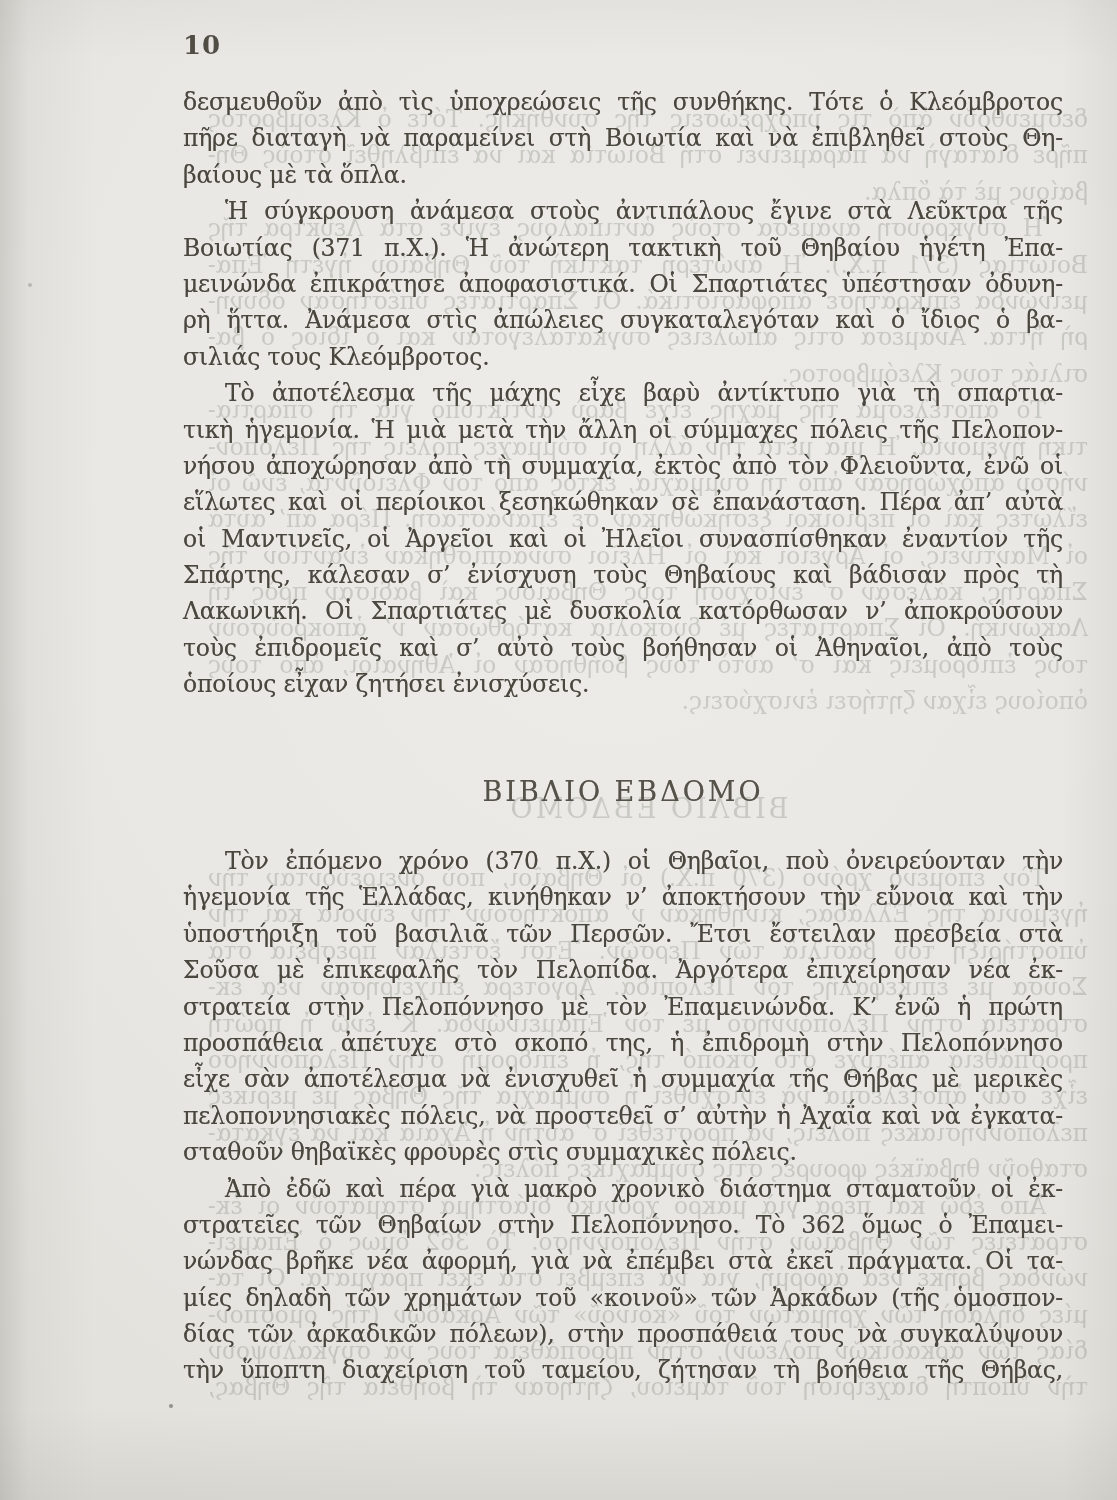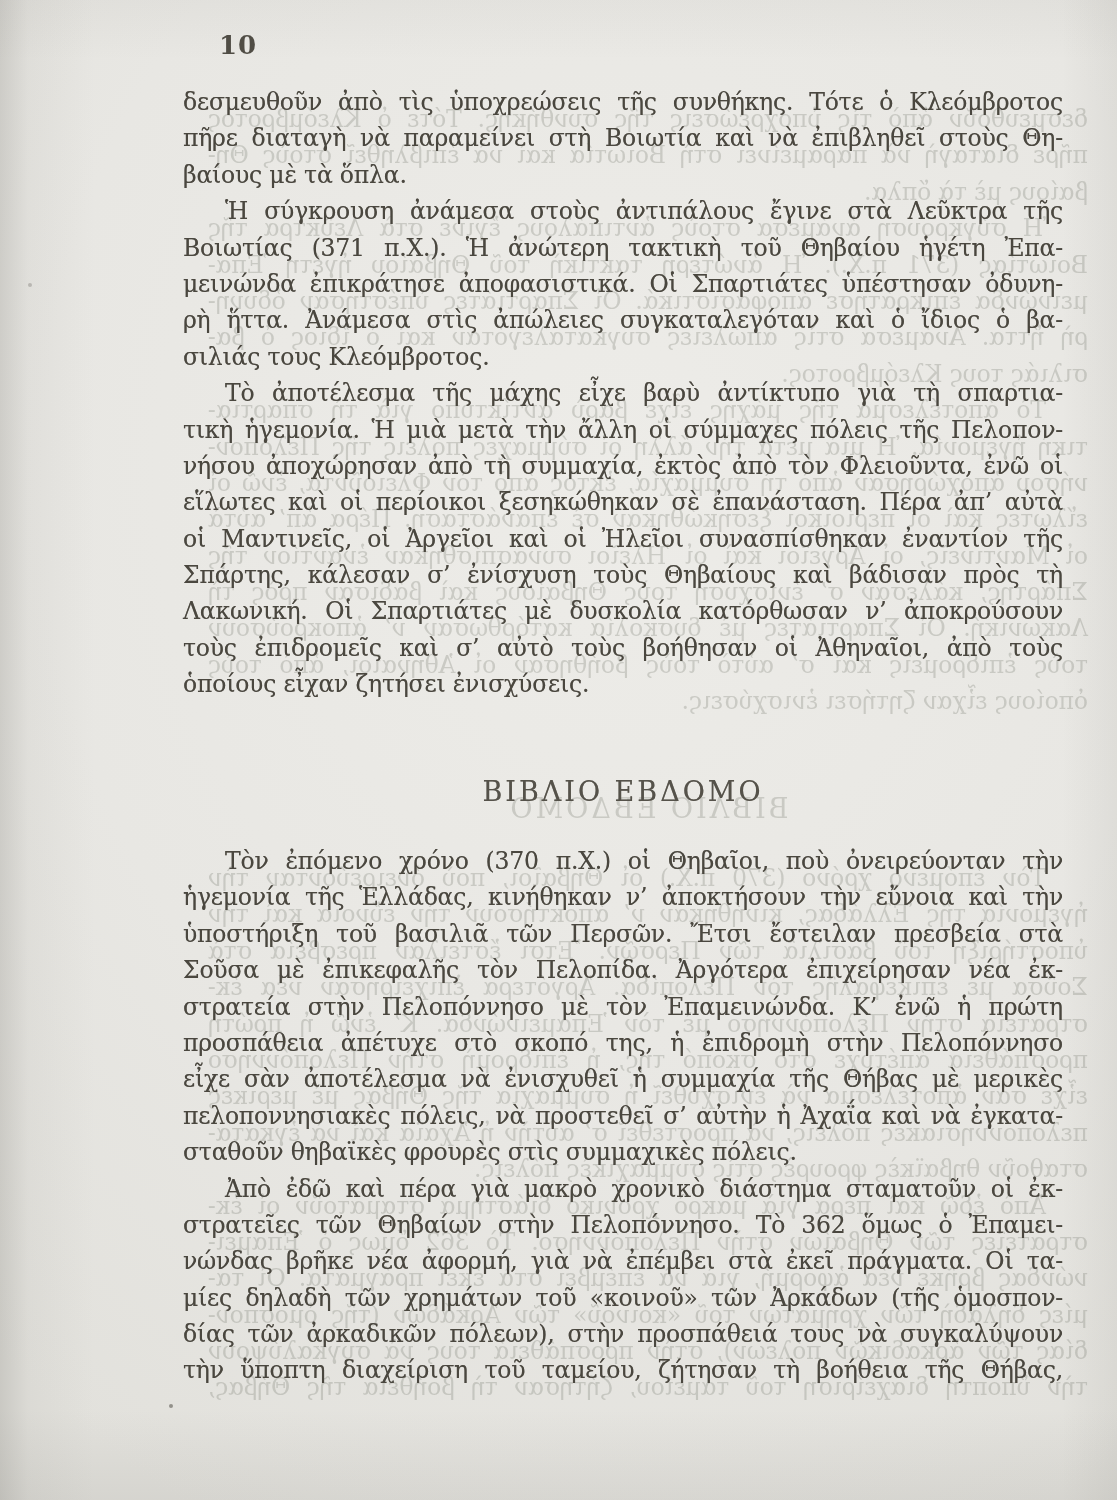--- a/index.html
+++ b/index.html
@@ -18,21 +18,20 @@
       radial-gradient(ellipse 950px 1150px at 55% 32%, #edece8 0%, #e8e7e3 60%, #e2e1dc 100%);
   }
   .pagenum {
     position: absolute;
     left: 183px; top: 30px;
     font-size: 26px;
     font-weight: bold;
     letter-spacing: 1px;
     color: #504d45;
     z-index: 2;
-    margin-left: 36px;
   }
   .textcol {
     position: absolute;
     left: 183px;
     width: 880px;
     z-index: 2;
   }
   .upper { top: 84px; }
   .lower { top: 843px; }
   .line {

